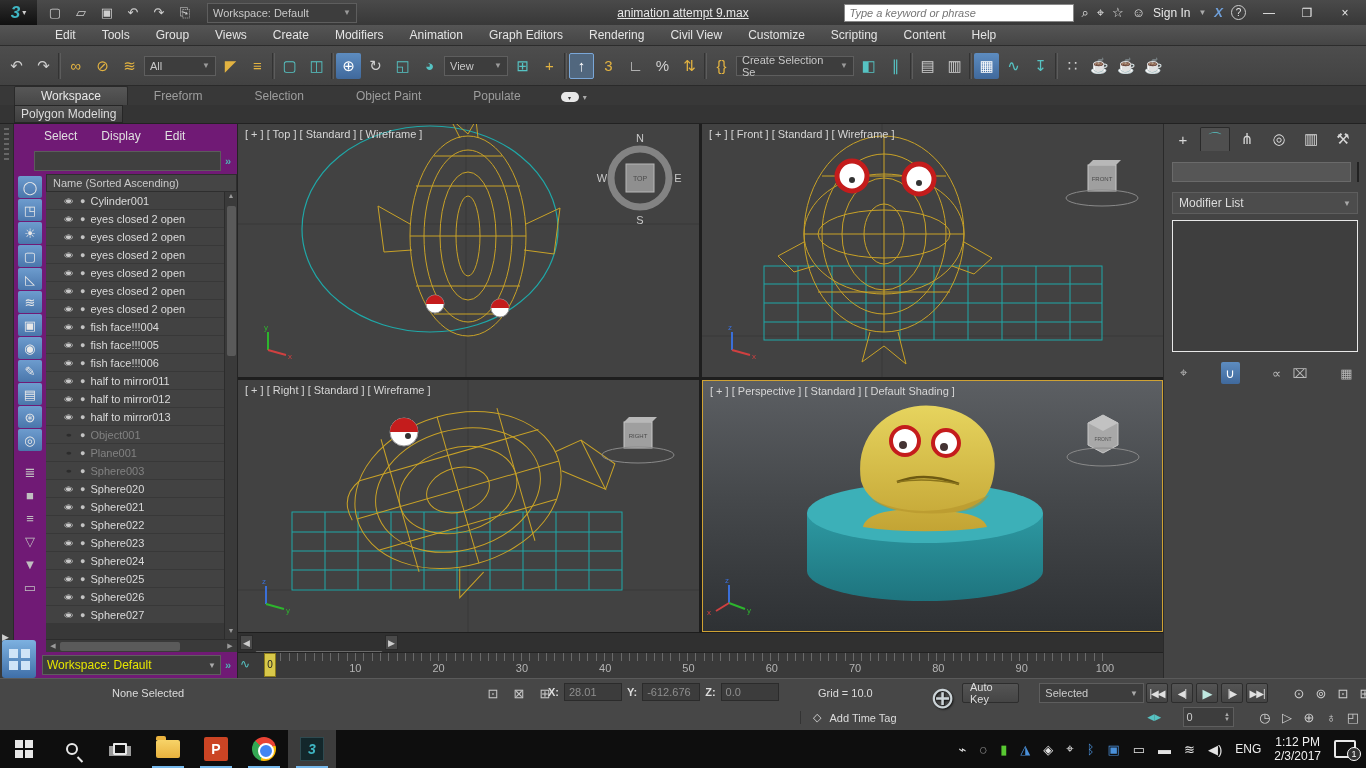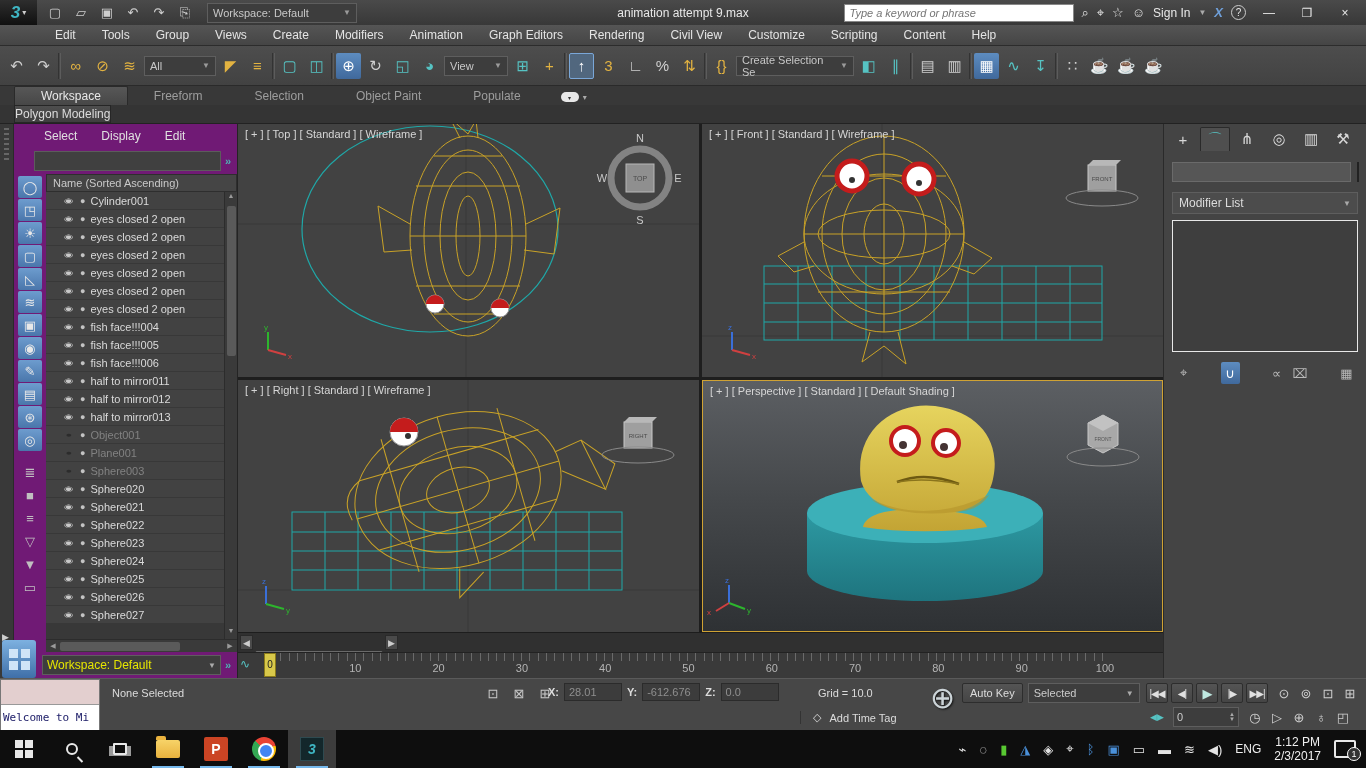--- a/index.html
+++ b/index.html
@@ -12,21 +12,21 @@
   #titlebar { position:absolute; left:0; top:0; width:1366px; height:25px;
     background:linear-gradient(#4a4a4a,#383838); display:flex; align-items:center; }
   #maxlogo { width:37px; height:25px; background:linear-gradient(#2e2e2e,#101010);
     display:flex; align-items:center; justify-content:center; gap:2px; }
   #maxlogo .three { color:#3fb6c4; font-size:17px; font-weight:bold; font-style:italic; }
   #maxlogo .caret { color:#cfcfcf; font-size:8px; }
   .qa { display:flex; align-items:center; gap:6px; padding:0 8px; }
   .qa .ic { width:20px; height:20px; font-size:13px; }
   #titlebar .dd { margin-left:4px; }
   #doc-title { position:absolute; left:0; right:0; text-align:center; color:#e8e8e8;
-    font-size:12px; pointer-events:none; }
+    font-size:12px; pointer-events:none;text-decoration:underline; }
   #tb-right { margin-left:auto; display:flex; align-items:center; gap:8px; padding-right:6px; z-index:2; }
   #tb-search { width:230px; height:18px; background:#fff; border:1px solid #888;
     color:#555; font-style:italic; font-size:11px; padding:0 5px; font-family:"Liberation Sans",sans-serif; }
   .tbic { color:#e0e0e0; font-size:13px; display:inline-flex; align-items:center; }
   .tbic.xblue { color:#6f9fd8; font-weight:bold; font-style:italic; }
   .helpc { width:15px; height:15px; border:1px solid #ccc; border-radius:50%; font-size:10px;
     display:inline-flex; align-items:center; justify-content:center; color:#e8e8e8; }
   .winbtn { width:30px; height:22px; display:inline-flex; align-items:center; justify-content:center;
     color:#e8e8e8; font-size:12px; }
 
@@ -57,21 +57,21 @@
     display:flex; align-items:flex-end; padding-left:14px; }
   .rtab { padding:2px 26px; font-size:12px; color:#9d9d9d; }
   .rtab.active { background:linear-gradient(#575757,#474747); color:#e8e8e8;
     border:1px solid #2a2a2a; border-bottom:none; border-radius:2px 2px 0 0; }
   #ribbon-config { display:flex; align-items:center; gap:4px; margin-left:14px; padding-bottom:3px; }
   #ribbon-config .pill { width:18px; height:10px; background:#e8e8e8; border-radius:5px;
     display:inline-flex; align-items:center; justify-content:center; font-size:6px; color:#333; }
   #ribbon2 { position:absolute; left:0; top:105px; width:1366px; height:19px; background:#343434;
     border-bottom:1px solid #222; display:flex; align-items:center; padding-left:14px; }
   #polybtn { background:linear-gradient(#4e4e4e,#3f3f3f); border:1px solid #262626;
-    color:#dcdcdc; font-size:12px; padding:1px 0; }
+    color:#dcdcdc; font-size:12px; padding:1px 6px; }
 
   
   #dockstrip { position:absolute; left:0; top:124px; width:14px; height:554px; background:#393939;
     border-right:1px solid #2a2a2a; }
   #dockstrip .grip { position:absolute; top:4px; left:4px; width:5px; height:34px;
     background:repeating-linear-gradient(#666 0 2px, transparent 2px 5px); }
   #dockstrip .expand { position:absolute; left:2px; top:508px; color:#cfcfcf; font-size:9px; }
 
   
   #explorer { position:absolute; left:14px; top:124px; width:224px; height:554px;
@@ -174,21 +174,21 @@
   #selicons { position:absolute; left:484px; top:6px; display:flex; gap:8px; }
   #selicons .ic { width:18px; height:16px; font-size:13px; color:#c8c8c8; }
   #coords { position:absolute; left:548px; top:4px; display:flex; align-items:center; gap:5px; }
   .axlab { color:#dcdcdc; font-size:11px; font-weight:bold; }
   .fld { background:#3c3c3c; border:1px solid #2b2b2b; color:#8f8f8f; font-size:11px; height:18px;
     width:58px; padding:0 4px; display:flex; align-items:center; }
   #gridlab { position:absolute; left:818px; top:8px; color:#dcdcdc; font-size:11px; }
   #addtag { position:absolute; left:800px; top:32px; display:flex; gap:8px; align-items:center;
     color:#dcdcdc; font-size:11px; border-left:1px solid #333; padding-left:12px; }
   #keying { position:absolute; left:962px; top:2px; width:182px; }
-  .krow { display:flex; align-items:center; gap:5px; height:24px; }
+  .krow { display:flex; align-items:center; gap:20px; height:24px; }
   .sbtn { background:linear-gradient(#545454,#454545); border:1px solid #2d2d2d; border-radius:2px;
     color:#ddd; font-size:11px; height:20px; padding:0 7px; display:flex; align-items:center; }
   .seldd { background:#3d3d3d; border:1px solid #5e5e5e; height:20px; width:112px; color:#ccc;
     font-size:11px; display:flex; align-items:center; justify-content:space-between; padding:0 5px; }
   #playnav { position:absolute; left:1146px; top:2px; right:2px; }
   .pbtn { color:#e0e0e0; font-size:10px; height:20px; min-width:22px; border-radius:2px;
     background:linear-gradient(#545454,#454545); border:1px solid #2d2d2d;
     display:inline-flex; align-items:center; justify-content:center; letter-spacing:-1px; }
   .pbtn.play { color:#bfe8e0; font-size:13px; }
   .nbtn { color:#cfcfcf; font-size:13px; width:22px; height:20px; display:inline-flex;
@@ -845,24 +845,20 @@
         <span class="sbic active">∪</span>
         <span class="sbic sep"></span>
         <span class="sbic">∝</span>
         <span class="sbic">⌧</span>
         <span class="sbic sep"></span>
         <span class="sbic">▦</span>
       </div>
   </aside>
 
   <footer id="statusbar">
-    <div id="listener">
-      <div class="macro"></div>
-      <div class="mini">Welcome to Mi</div>
-    </div>
     <span class="st-text" style="top:8px;">None Selected</span>
     <span class="st-text" style="top:43px;margin-top:12px;">Click and drag to select and move objects</span>
     <div id="selicons">
       <span class="ic">⊡</span>
       <span class="ic">⊠</span>
       <span class="ic">⊞</span>
     </div>
     <div id="coords">
       <span class="axlab">X:</span>
       <span class="fld">28.01</span>

